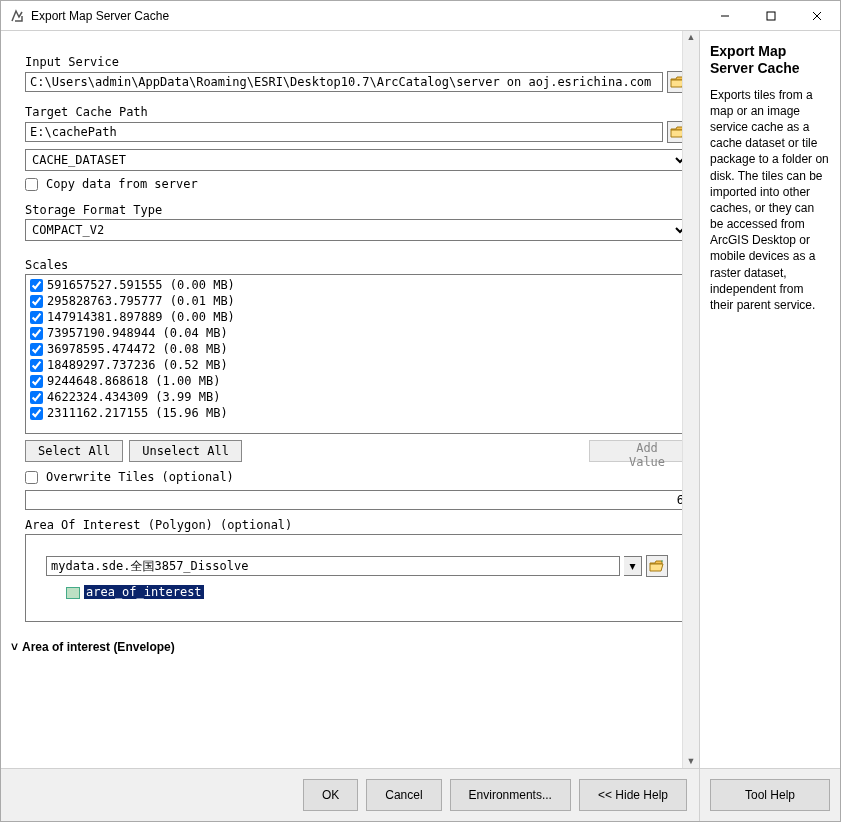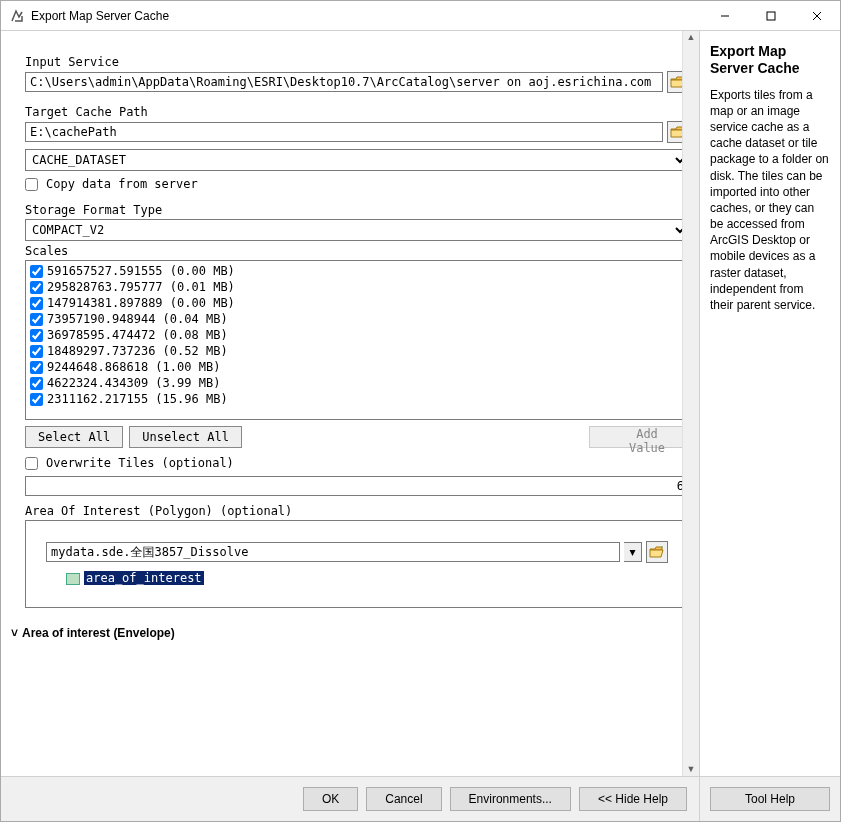--- a/index.html
+++ b/index.html
@@ -97,21 +97,21 @@
     font-family: monospace, "Courier New";
     font-size:12px;
     border:1px solid #888;
     background:#efefef;
     cursor:pointer;
   }
   .push-btn.flat {
     font-family: inherit;
     font-size:12px;
     padding:0 18px;
-    height:24px;
+    height:32px;
     background:#e1e1e1;
     border:1px solid #adadad;
   }
   .push-btn:disabled { color:#888; background:#efefef; border:1px solid #ccc;}
   .num-input {
     width:100%;
     height:20px;
     border:1px solid #7a7a7a;
     font-family: monospace, "Courier New";
     font-size:12px;
@@ -265,21 +265,21 @@
       <div class="chk-row">
         <input type="checkbox" style="">
         <span>Copy data from server</span>
       </div>
 
       <div class="field-label">Storage Format Type</div>
       <select class="combo">
         <option>COMPACT_V2</option>
       </select>
 
-      <div class="field-label" style="margin-top:3px;">Scales</div>
+      <div class="field-label" style="margin-top:17px;">Scales</div>
       <div class="scales-box" id="scales-box">
           <div class="scale-item">
             <input type="checkbox" checked="" style="">
             <span>591657527.591555 (0.00 MB)</span>
           </div>
           <div class="scale-item">
             <input type="checkbox" checked="" style="">
             <span>295828763.795777 (0.01 MB)</span>
           </div>
           <div class="scale-item">

